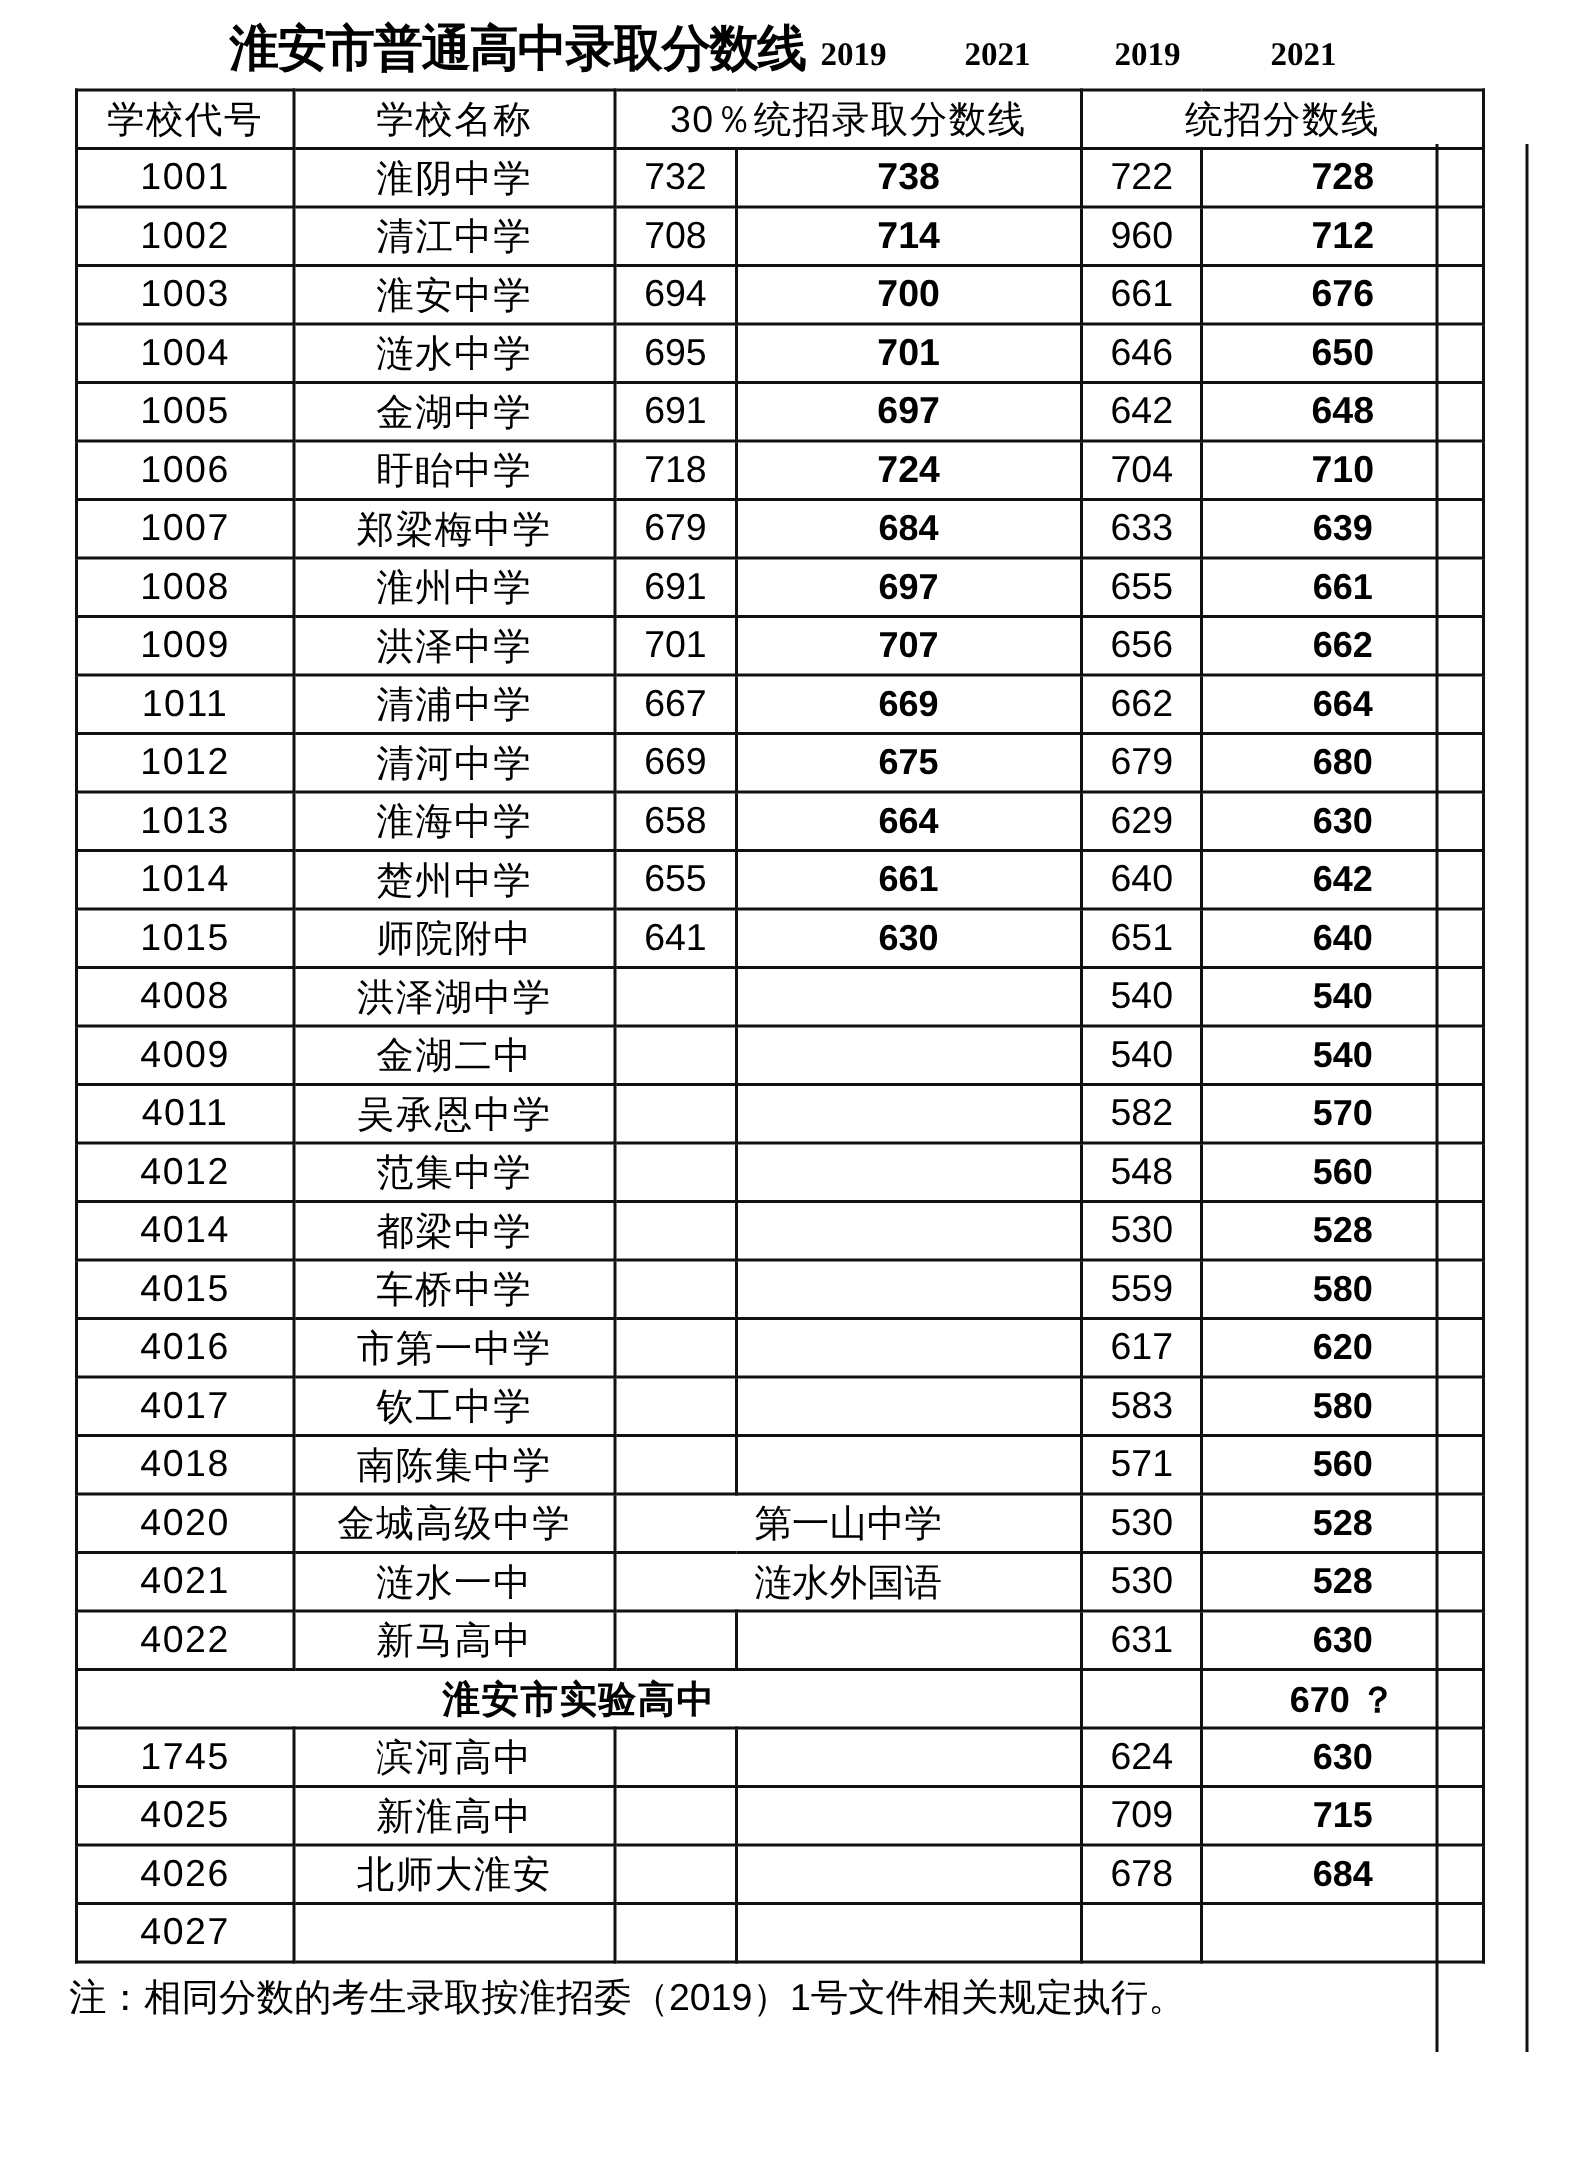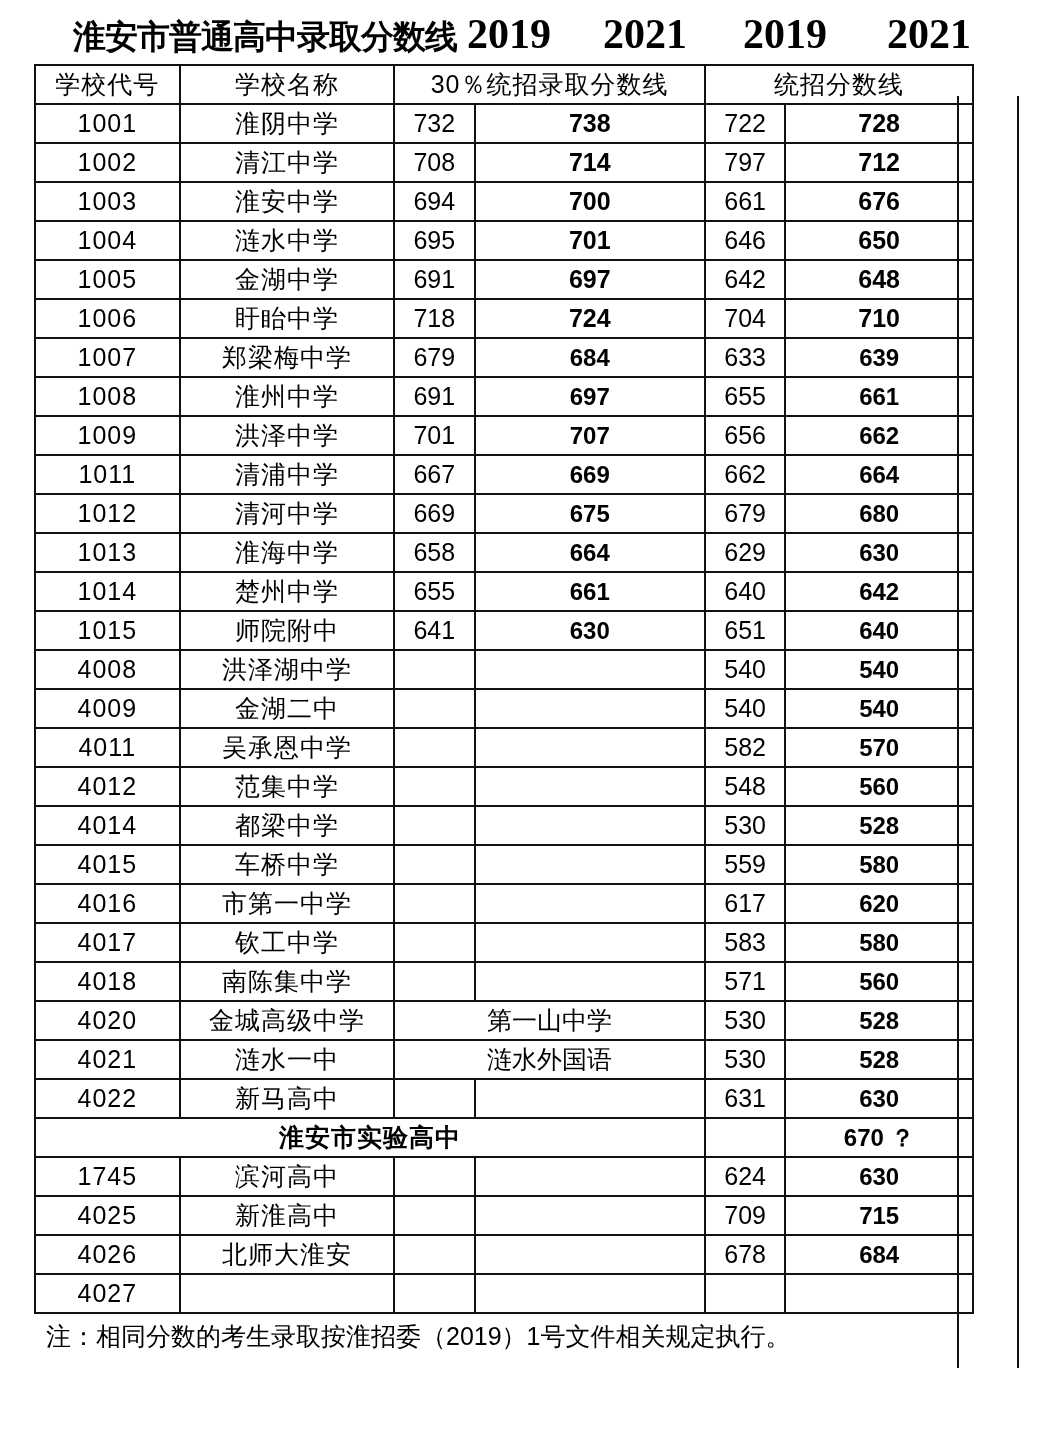--- a/index.html
+++ b/index.html
@@ -34,31 +34,31 @@
   .header .title {
     font-family: "Liberation Sans", "DejaVu Sans", sans-serif;
     font-weight: bold;
     font-size: 33px;
     letter-spacing: -1px;
     margin-left: -6px;
   }
   .header .yr {
     font-family: "Liberation Serif", "DejaVu Serif", serif;
     font-weight: bold;
-    font-size: 42px;
+    font-size: 22px;
   }
   .header .yr.y1 { margin-left: 10px; }
   .header .yr.y2 { margin-left: 52px; }
   .header .yr.y3 { margin-left: 56px; }
   .header .yr.y4 { margin-left: 60px; }
 
   
   table.grid {
     border-collapse: collapse;
-    margin-left: 34px;
+    margin-left: 50px;
     width: 940px;
     table-layout: fixed;
   }
   table.grid td, table.grid th {
     border: 2px solid #111;
     height: 37px;
     padding: 0;
     font-size: 25px;
     text-align: center;
     vertical-align: middle;
@@ -177,21 +177,21 @@
           <td class="cell-small">732</td>
           <td class="cell-big">738</td>
           <td class="cell-small">722</td>
           <td class="cell-big">728</td>
         </tr>
         <tr>
           <td class="cell-code">1002</td>
           <td class="cell-name">清江中学</td>
           <td class="cell-small">708</td>
           <td class="cell-big">714</td>
-          <td class="cell-small">797</td>
+          <td class="cell-small">960</td>
           <td class="cell-big">712</td>
         </tr>
         <tr>
           <td class="cell-code">1003</td>
           <td class="cell-name">淮安中学</td>
           <td class="cell-small">694</td>
           <td class="cell-big">700</td>
           <td class="cell-small">661</td>
           <td class="cell-big">676</td>
         </tr>

